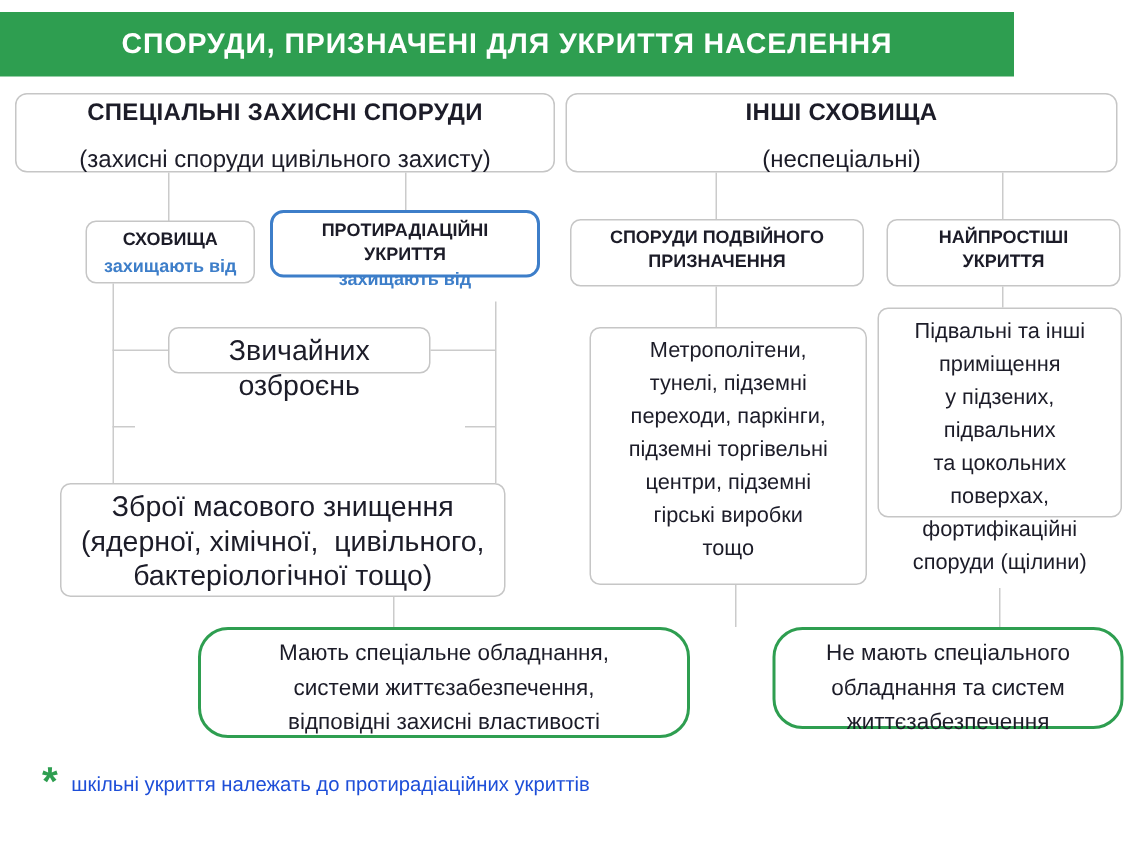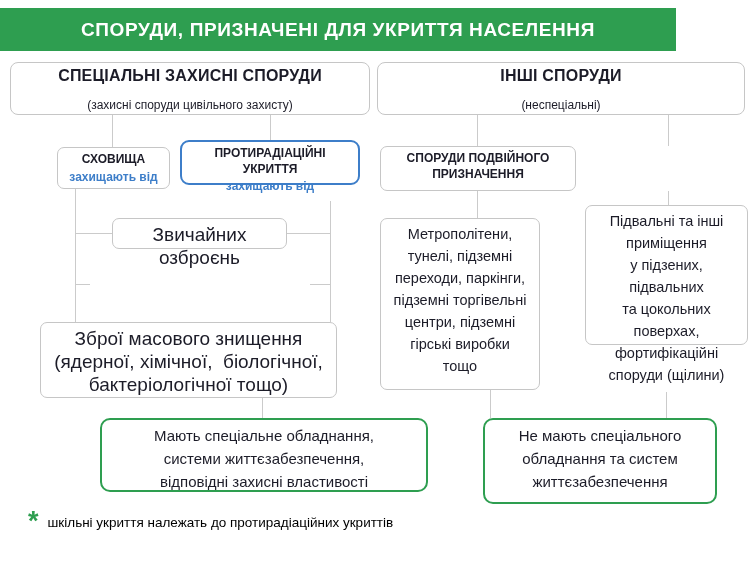--- a/index.html
+++ b/index.html
@@ -17,54 +17,54 @@
   }
   .title-bar h1 { color:#ffffff; font-size:19px; font-weight:bold; letter-spacing:.6px; white-space:nowrap; }
 
   .box {
     position:absolute; background:#ffffff;
     border:1px solid var(--border-gray,#c6c6c6); border-radius:7px;
     display:flex; flex-direction:column; align-items:center; justify-content:space-between;
     text-align:center; padding:4px 8px;
   }
   .col-title { font-size:16px; font-weight:bold; letter-spacing:.2px; }
-  .col-sub   { font-size:12px; margin-top:13px; }
+  .col-sub   { font-size:16px; margin-top:13px; }
 
   .cat-title { font-size:12px; font-weight:bold; line-height:1.3; }
   .note      { font-size:12px; font-weight:bold; color:var(--accent-blue,#3d7ec9); margin-top:2px; }
 
   .blue-box  { border:2px solid var(--accent-blue,#3d7ec9); border-radius:9px; }
-  .green-box { border:2px solid var(--accent-green,#2e9e50); border-radius:10px; }
+  .green-box { border:2px solid var(--accent-green,#2e9e50); border-radius:20px;margin-left:32px; }
 
   .body-text    { font-size:14.5px; line-height:22px; white-space:pre-wrap; }
   .threat-text  { font-size:19px; line-height:23px; white-space:pre-wrap; }
   .summary-text { font-size:15px;   line-height:23px; white-space:pre-wrap; }
 
   .line { position:absolute; background:#cbcbcb; }
 
   .footnote { position:absolute; left:28px; top:508px; display:flex; align-items:flex-start; }
   .footnote .star { color:var(--accent-green,#2e9e50); font-size:27px; font-weight:bold; line-height:1; }
-  .footnote .fn-text { font-size:13.5px; margin:7px 0 0 9px; color:#000000;text-align:right; }
+  .footnote .fn-text { font-size:13.5px; margin:7px 0 0 9px; color:#1d4ed8;text-align:right; }
 </style>
 </head>
 <body>
 
 <div class="canvas">
 
   <header class="title-bar">
     <h1>СПОРУДИ, ПРИЗНАЧЕНІ ДЛЯ УКРИТТЯ НАСЕЛЕННЯ</h1>
   </header>
 
   <section class="box" style="left:10px;top:62px;width:360px;height:53px;border-radius:8px">
     <div class="col-title">СПЕЦІАЛЬНІ ЗАХИСНІ СПОРУДИ</div>
     <div class="col-sub">(захисні споруди цивільного захисту)</div>
   </section>
 
   <section class="box" style="left:377px;top:62px;width:368px;height:53px;border-radius:8px">
-    <div class="col-title">ІНШІ СПОРУДИ</div>
+    <div class="col-title">ІНШІ СХОВИЩА</div>
     <div class="col-sub">(неспеціальні)</div>
   </section>
 
   <div class="line" style="left:112px;top:115px;width:1px;height:33px"></div>
   <div class="line" style="left:270px;top:115px;width:1px;height:25px"></div>
   <div class="line" style="left:477px;top:115px;width:1px;height:31px"></div>
   <div class="line" style="left:668px;top:115px;width:1px;height:31px"></div>
   <div class="line" style="left:75px;top:189px;width:1px;height:133px"></div>
   <div class="line" style="left:330px;top:201px;width:1px;height:121px"></div>
   <div class="line" style="left:75px;top:233px;width:37px;height:1px"></div>
@@ -87,30 +87,33 @@
     <div class="note">захищають від</div>
   </section>
 
   <section class="box" style="left:112px;top:218px;width:175px;height:31px">
     <div class="threat-text">Звичайних озброєнь</div>
   </section>
 
 
   <section class="box" style="left:40px;top:322px;width:297px;height:76px">
     <div class="threat-text">Зброї масового знищення
-(ядерної, хімічної,  біологічної,
+(ядерної, хімічної,  цивільного,
 бактеріологічної тощо)</div>
   </section>
 
   <section class="box" style="left:380px;top:146px;width:196px;height:45px">
     <div class="cat-title">СПОРУДИ ПОДВІЙНОГО ПРИЗНАЧЕННЯ</div>
   </section>
 
+  <section class="box" style="left:591px;top:146px;width:156px;height:45px">
+    <div class="cat-title">НАЙПРОСТІШІ УКРИТТЯ</div>
+  </section>
 
-  <section class="box" style="left:380px;top:218px;width:160px;height:172px">
+  <section class="box" style="left:393px;top:218px;width:185px;height:172px">
     <div class="body-text">Метрополітени,
 тунелі, підземні
 переходи, паркінги,
 підземні торгівельні
 центри, підземні
 гірські виробки
 тощо</div>
   </section>
 
   <section class="box" style="left:585px;top:205px;width:163px;height:140px">
@@ -123,21 +126,21 @@
 фортифікаційні
 споруди (щілини)</div>
   </section>
 
   <section class="box green-box" style="left:100px;top:418px;width:328px;height:74px">
     <div class="summary-text">Мають спеціальне обладнання,
 системи життєзабезпечення,
 відповідні захисні властивості</div>
   </section>
 
-  <section class="box green-box" style="left:483px;top:418px;width:234px;height:86px">
+  <section class="box green-box" style="left:483px;top:418px;width:234px;height:68px">
     <div class="summary-text">Не мають спеціального
 обладнання та систем
 життєзабезпечення</div>
   </section>
 
   <footer class="footnote">
     <span class="star">*</span>
     <span class="fn-text">шкільні укриття належать до протирадіаційних укриттів</span>
   </footer>
 

